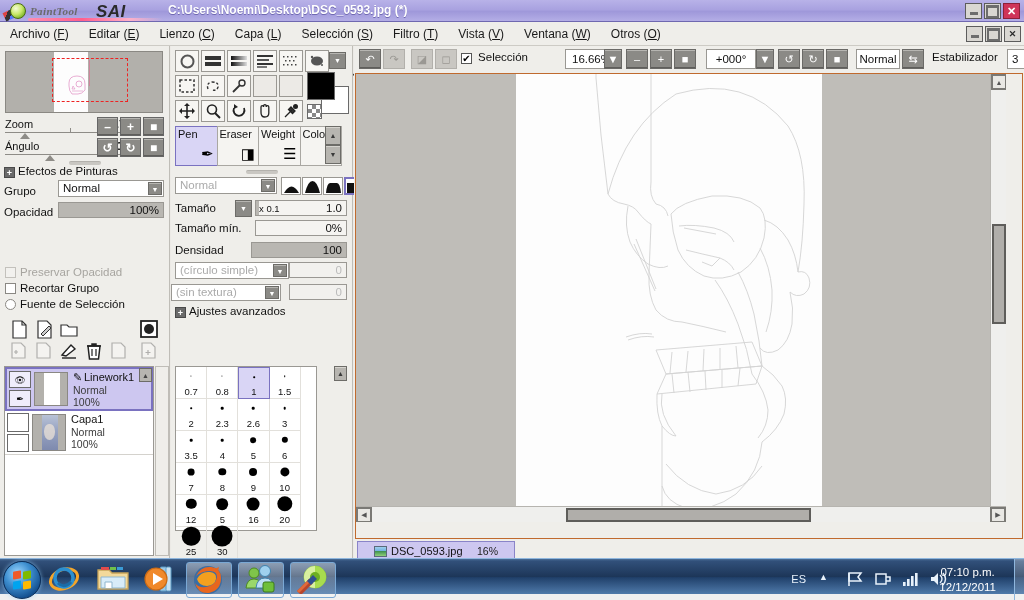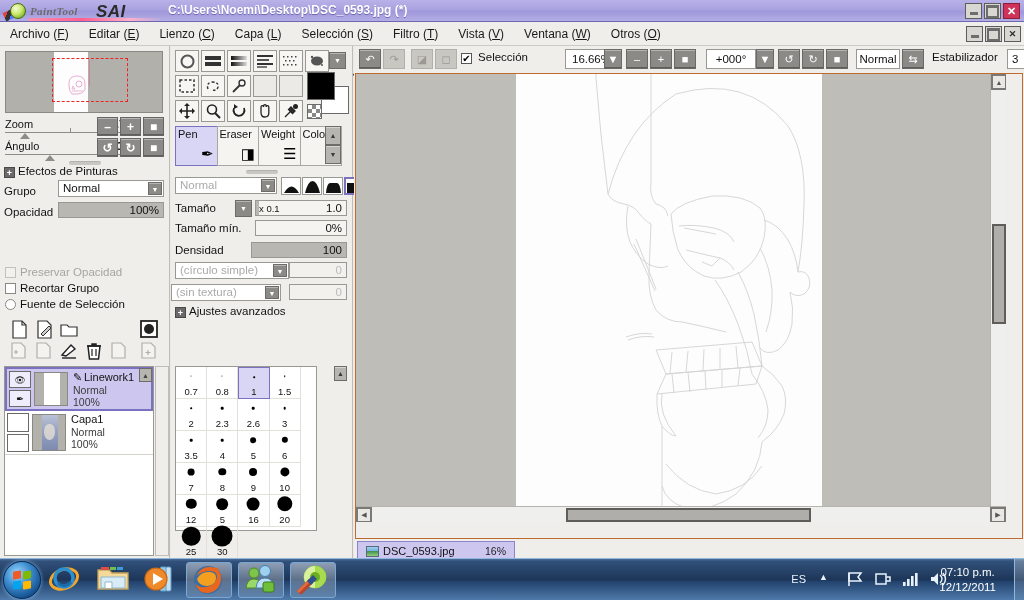--- a/index.html
+++ b/index.html
@@ -192,33 +192,33 @@
   .vscroll { position:absolute; right:0; top:0; width:16px; height:448px; background:#efefed;
       border-left:1px solid #b6b4af;}
   .hscroll { position:absolute; left:0; bottom:0; width:650px; height:16px; background:#efefed;
       border-top:1px solid #b6b4af;}
   .sbtn { position:absolute; background:#e9e8e4; border:2px solid #7a7975; color:#555;
       font-size:7px; display:flex;align-items:center;justify-content:center;}
   .sthumb { position:absolute; background:#b0aeaa; border:2px solid #5e5d5a;}
 
   .tabbar { position:absolute; left:0; top:495px; width:670px; height:24px; }
   .filetab { position:absolute; left:3px; top:0; width:158px; height:20px;
-      background:#cdc7f0; border:1px solid #8a84c8; display:flex; align-items:center; padding:0 8px;}
+      background:#cdc7f0; border:1px solid #8a84c8; display:flex; align-items:center; padding:0 16px;}
   .tab-ico { width:13px;height:11px; margin-right:4px;
       background:linear-gradient(to bottom,#9fd0ee 0%,#6fb0e0 45%,#3f8f4f 46%,#8fd07a 100%);
       border:1px solid #5a6a7a;}
   .tab-name { font-size:11px; color:#111; flex:1;}
   .tab-pct { font-size:10.5px; color:#222; }
   .statusbar { position:absolute; left:0; top:519px; width:670px; height:22px; }
   .memtxt { position:absolute; right:120px; top:4px; font-size:11px; color:#222; }
   .keytag { position:absolute; top:3px; height:14px; border:1px solid #7a7975; background:#e6e4e0;
       font-size:8.5px; color:#333; padding:0 2px; line-height:12px;}
 
   
-  .taskbar { position:absolute; left:0; top:558px; width:1024px; height:42px;
+  .taskbar { position:absolute; left:0; top:558px; width:1024px; height:36px;
      background:linear-gradient(to bottom,#4a6d97 0%,#31507a 6%,#1c3557 52%,#20406a 53%,#4f7aaa 100%);
      border-top:1px solid #8fb6dd;}
   .startbtn { position:absolute; left:3px; top:2px; width:38px; height:38px; border-radius:50%;
      background:radial-gradient(circle at 38% 32%, #9fd8ff 0%, #3e8fd0 38%, #14508f 75%, #0a2f5c 100%);
      border:1px solid #0a2f5c; box-shadow:0 0 4px rgba(150,210,255,.7);}
   .flagq { position:absolute; left:9px; top:9px; width:20px; height:20px; }
   .fq { position:absolute; width:8px; height:8px; border-radius:1px;}
   .tbicon { position:absolute; top:5px; width:34px; height:32px; }
   .tbframe { position:absolute; top:3px; width:46px; height:36px; border:1px solid #7aa8d4;
       background:linear-gradient(to bottom,rgba(255,255,255,.45),rgba(255,255,255,.12));

